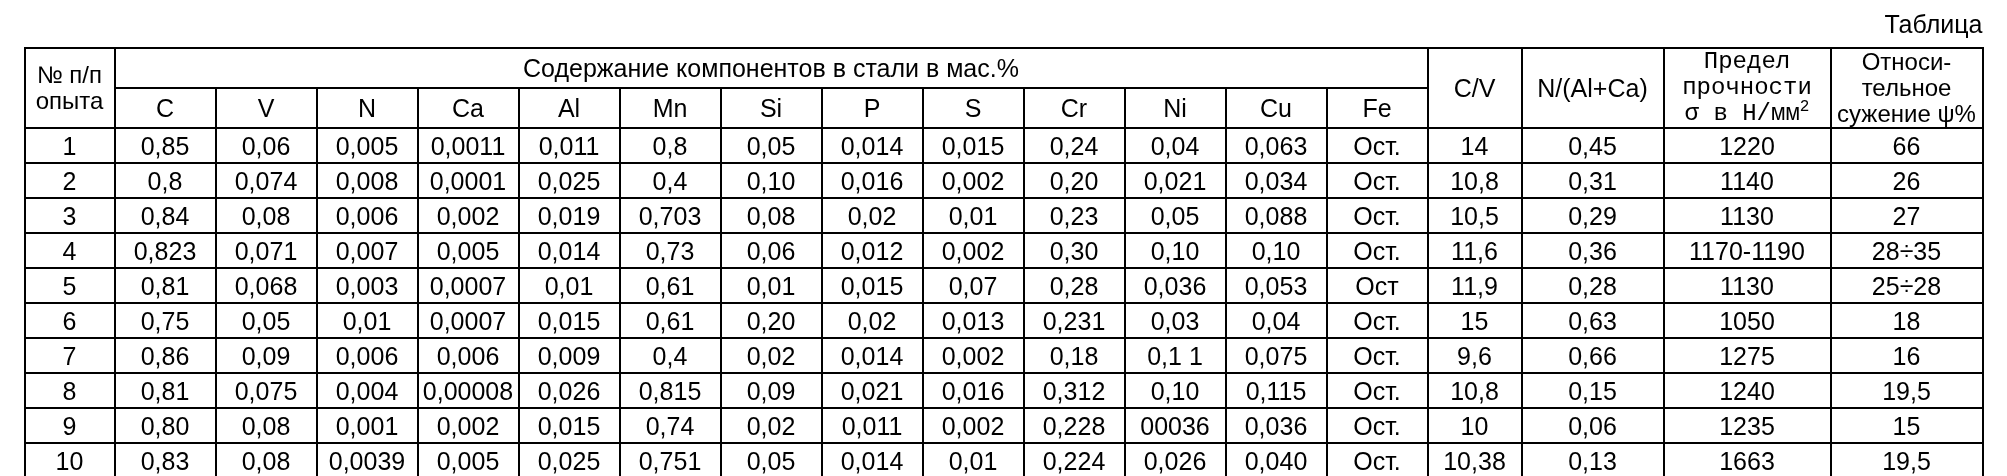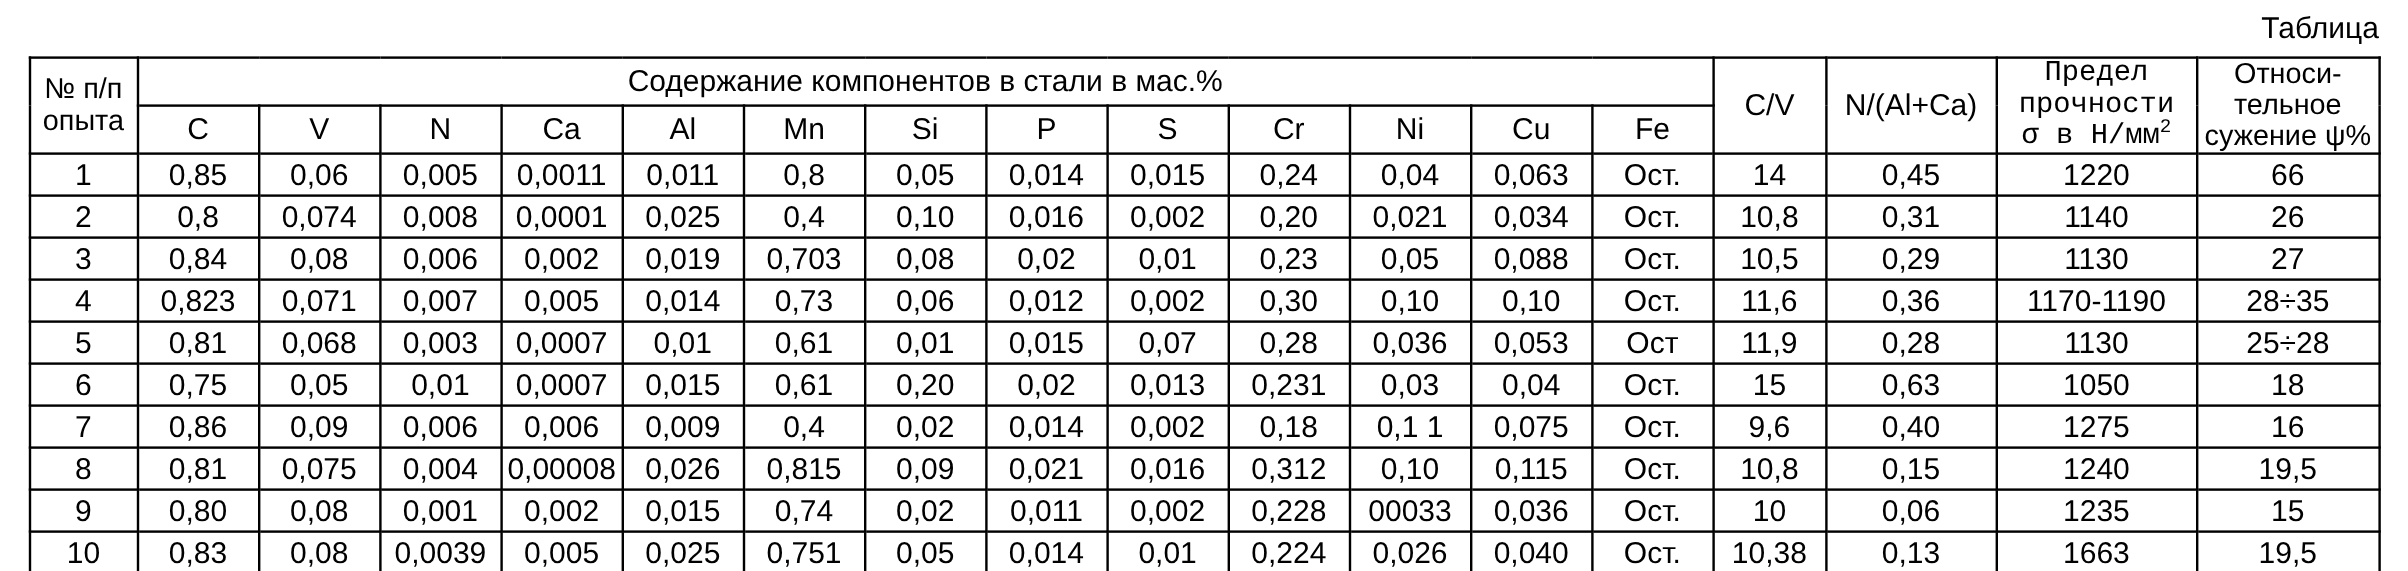--- a/index.html
+++ b/index.html
@@ -259,21 +259,21 @@
         <td class="cell">0,009</td>
         <td class="cell">0,4</td>
         <td class="cell">0,02</td>
         <td class="cell">0,014</td>
         <td class="cell">0,002</td>
         <td class="cell">0,18</td>
         <td class="cell">0,1 1</td>
         <td class="cell">0,075</td>
         <td class="cell">Ост.</td>
         <td class="cell">9,6</td>
-        <td class="cell">0,40</td>
+        <td class="cell">0,66</td>
         <td class="cell">1275</td>
         <td class="cell">16</td>
       </tr>
       <tr>
         <td class="cell">8</td>
         <td class="cell">0,81</td>
         <td class="cell">0,075</td>
         <td class="cell">0,004</td>
         <td class="cell">0,00008</td>
         <td class="cell">0,026</td>
@@ -295,21 +295,21 @@
         <td class="cell">0,80</td>
         <td class="cell">0,08</td>
         <td class="cell">0,001</td>
         <td class="cell">0,002</td>
         <td class="cell">0,015</td>
         <td class="cell">0,74</td>
         <td class="cell">0,02</td>
         <td class="cell">0,011</td>
         <td class="cell">0,002</td>
         <td class="cell">0,228</td>
-        <td class="cell">00033</td>
+        <td class="cell">00036</td>
         <td class="cell">0,036</td>
         <td class="cell">Ост.</td>
         <td class="cell">10</td>
         <td class="cell">0,06</td>
         <td class="cell">1235</td>
         <td class="cell">15</td>
       </tr>
       <tr>
         <td class="cell">10</td>
         <td class="cell">0,83</td>

